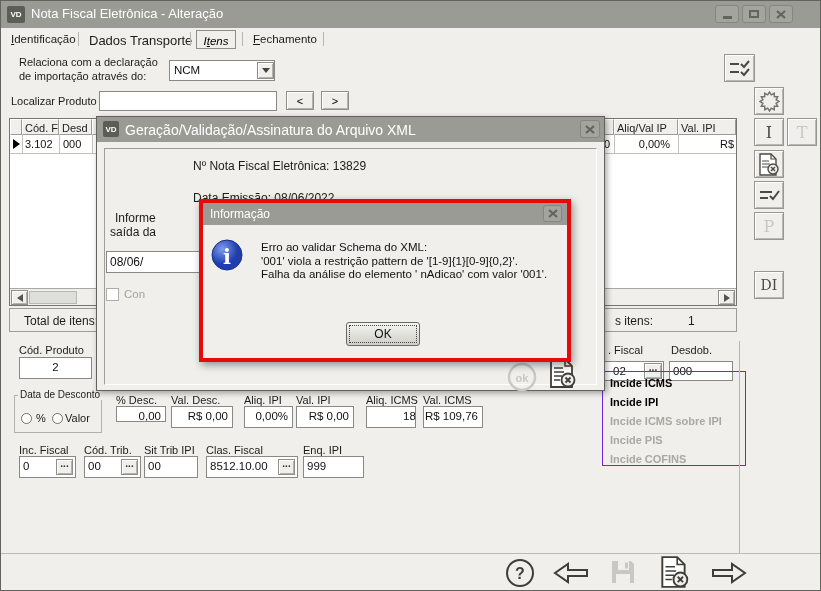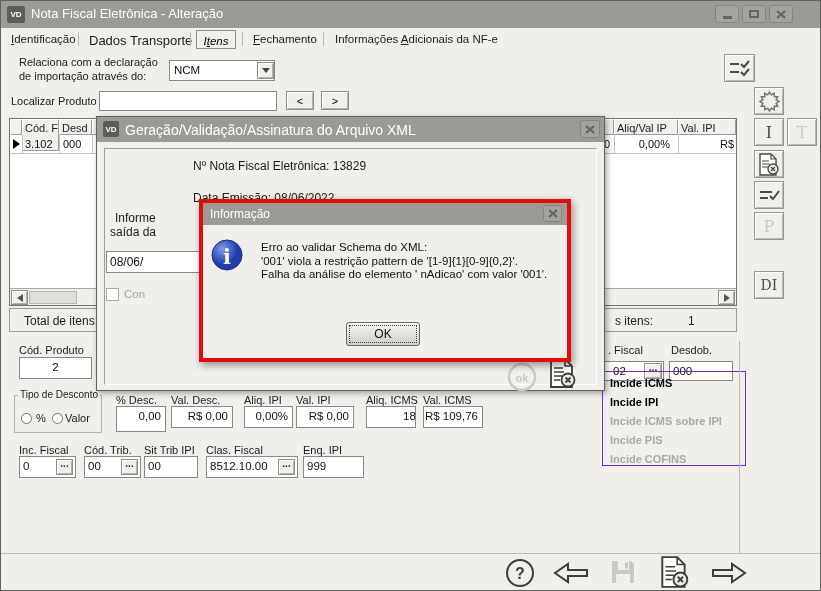--- a/index.html
+++ b/index.html
@@ -65,21 +65,20 @@
 
   <div class="abs" style="left:0;top:27px;width:821px;height:21px;">
     <div class="abs lbl" style="left:10px;top:5px;font-size:11.5px;"><u>I</u><span>dentificação</span></div>
     <div class="abs sep-v" style="left:77px;top:4px;height:14px;"></div>
     <div class="abs lbl" style="left:88px;top:5px;font-size:13px;">Dados Transporte</div>
     <div class="abs sep-v" style="left:189px;top:4px;height:14px;"></div>
     <div class="abs" style="left:195px;top:2px;width:40px;height:19px;border:1px solid #8f8f89;background:#f0efeb;text-align:center;font-size:11.5px;padding-top:4px;font-style:italic;"><span>I</span><u>t</u><span>ens</span></div>
     <div class="abs sep-v" style="left:241px;top:4px;height:14px;"></div>
     <div class="abs lbl" style="left:252px;top:5px;font-size:11.5px;"><u>F</u><span>echamento</span></div>
     <div class="abs sep-v" style="left:322px;top:4px;height:14px;"></div>
-    <div class="abs lbl" style="left:334px;top:5px;font-size:11.5px;"><span>Informações </span><u>A</u><span>dicionais da NF-e</span></div>
   </div>
 
   <div class="abs lbl" style="left:18px;top:55px;">Relaciona com a declaração</div>
   <div class="abs lbl" style="left:18px;top:69px;">de importação através do:</div>
   <div class="abs inp" style="left:168px;top:59px;width:106px;height:21px;">
     <span class="abs" style="left:4px;top:3px;font-size:11.5px;">NCM</span>
     <span class="abs btn" style="left:87px;top:1px;width:17px;height:17px;display:flex;align-items:center;justify-content:center;">
       <span class="tri-down"></span>
     </span>
   </div>
@@ -114,21 +113,21 @@
     <svg width="21" height="16" viewBox="0 0 21 16">
         <path d="M1 5 H13 M1 11 H9 M11 9 l3 3 l6 -8" stroke="#4a4a45" stroke-width="2" fill="none"></path>
       </svg>
   </div>
   <div class="abs sbtn serifbtn dim" style="left:753px;top:211px;width:30px;height:28px;">P</div>
   <div class="abs sbtn serifbtn" style="left:753px;top:270px;width:30px;height:28px;font-size:14px;">DI</div>
 
   <div class="abs" style="left:8px;top:117px;width:728px;height:188px;background:#fff;border:1px solid #76766f;">
 
     <div class="abs hdrcell" style="left:0;top:0;width:12px;height:16px;"></div>
-    <div class="abs hdrcell" style="left:12px;top:0;width:37px;height:32px;">Cód. F</div>
+    <div class="abs hdrcell" style="left:12px;top:0;width:37px;height:16px;">Cód. F</div>
     <div class="abs hdrcell" style="left:49px;top:0;width:33px;height:16px;">Desd</div>
     <div class="abs hdrcell" style="left:82px;top:0;width:522px;height:16px;"></div>
     <div class="abs hdrcell" style="left:604px;top:0;width:64px;height:16px;">Aliq/Val IP</div>
     <div class="abs hdrcell" style="left:668px;top:0;width:58px;height:16px;">Val. IPI</div>
 
     <div class="abs" style="left:0;top:16px;width:726px;height:18px;">
       <span class="abs" style="left:3px;top:4px;">
           <span class="tri-rowsel" style="display:block;"></span>
         </span>
       <span class="abs cell" style="left:15px;top:3px;">3.102</span>
@@ -167,28 +166,28 @@
 
   <div class="abs lbl" style="left:607px;top:343px;">. Fiscal</div>
   <div class="abs inp" style="left:600px;top:360px;width:63px;height:20px;">
     <span class="abs" style="left:11px;top:3px;">02</span>
     <span class="abs browse" style="left:42px;top:1px;width:18px;height:16px;">...</span>
   </div>
   <div class="abs lbl" style="left:670px;top:343px;">Desdob.</div>
   <div class="abs inp lf" style="left:668px;top:360px;width:64px;height:20px;">000</div>
 
   <div class="abs" style="left:13px;top:394px;width:88px;height:38px;border:1px solid #b2b2ac;"></div>
-  <div class="abs" style="left:17px;top:388px;background:#f0efeb;padding:0 2px;font-size:10px;color:#1c1c1a;white-space:nowrap;">Tipo de Desconto</div>
+  <div class="abs" style="left:17px;top:388px;background:#f0efeb;padding:0 2px;font-size:10px;color:#1c1c1a;white-space:nowrap;">Data de Desconto</div>
   <span class="abs radio" style="left:20px;top:412px;width:11px;height:11px;"></span>
   <span class="abs lbl" style="left:35px;top:411px;">%</span>
   <span class="abs radio" style="left:51px;top:412px;width:11px;height:11px;"></span>
   <span class="abs lbl" style="left:64px;top:411px;">Valor</span>
 
   <div class="abs lbl" style="left:115px;top:393px;">% Desc.</div>
-  <div class="abs inp rt" style="left:115px;top:405px;width:50px;height:26px;">0,00</div>
+  <div class="abs inp rt" style="left:115px;top:405px;width:50px;height:16px;">0,00</div>
   <div class="abs lbl" style="left:170px;top:393px;">Val. Desc.</div>
   <div class="abs inp rt" style="left:170px;top:405px;width:62px;height:22px;">R$ 0,00</div>
   <div class="abs lbl" style="left:243px;top:393px;">Aliq. IPI</div>
   <div class="abs inp rt" style="left:243px;top:405px;width:49px;height:22px;">0,00%</div>
   <div class="abs lbl" style="left:295px;top:393px;">Val. IPI</div>
   <div class="abs inp rt" style="left:295px;top:405px;width:58px;height:22px;">R$ 0,00</div>
   <div class="abs lbl" style="left:365px;top:393px;">Aliq. ICMS</div>
   <div class="abs inp rt" style="left:365px;top:405px;width:50px;height:22px;padding-left:36px;">18,00</div>
   <div class="abs lbl" style="left:422px;top:393px;">Val. ICMS</div>
   <div class="abs inp rt" style="left:422px;top:405px;width:60px;height:22px;">R$ 109,76</div>

